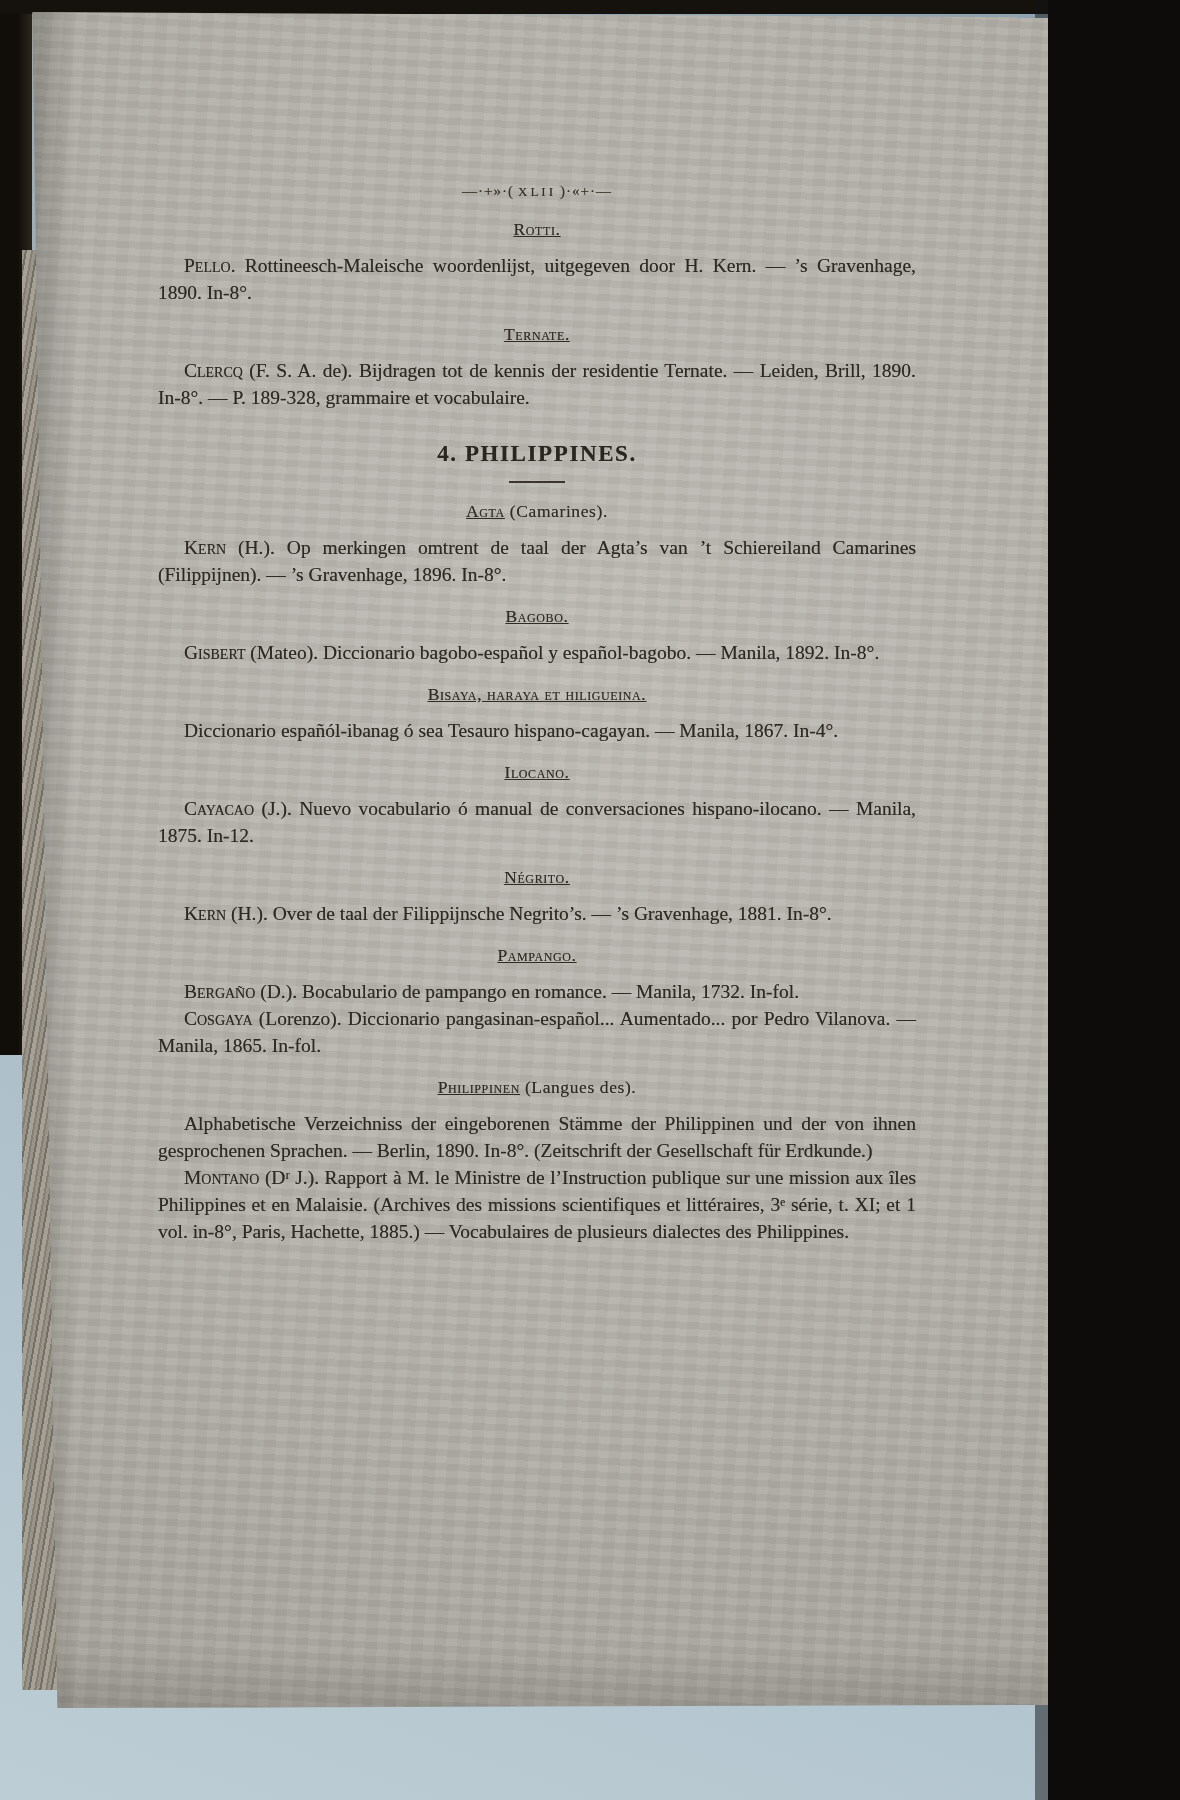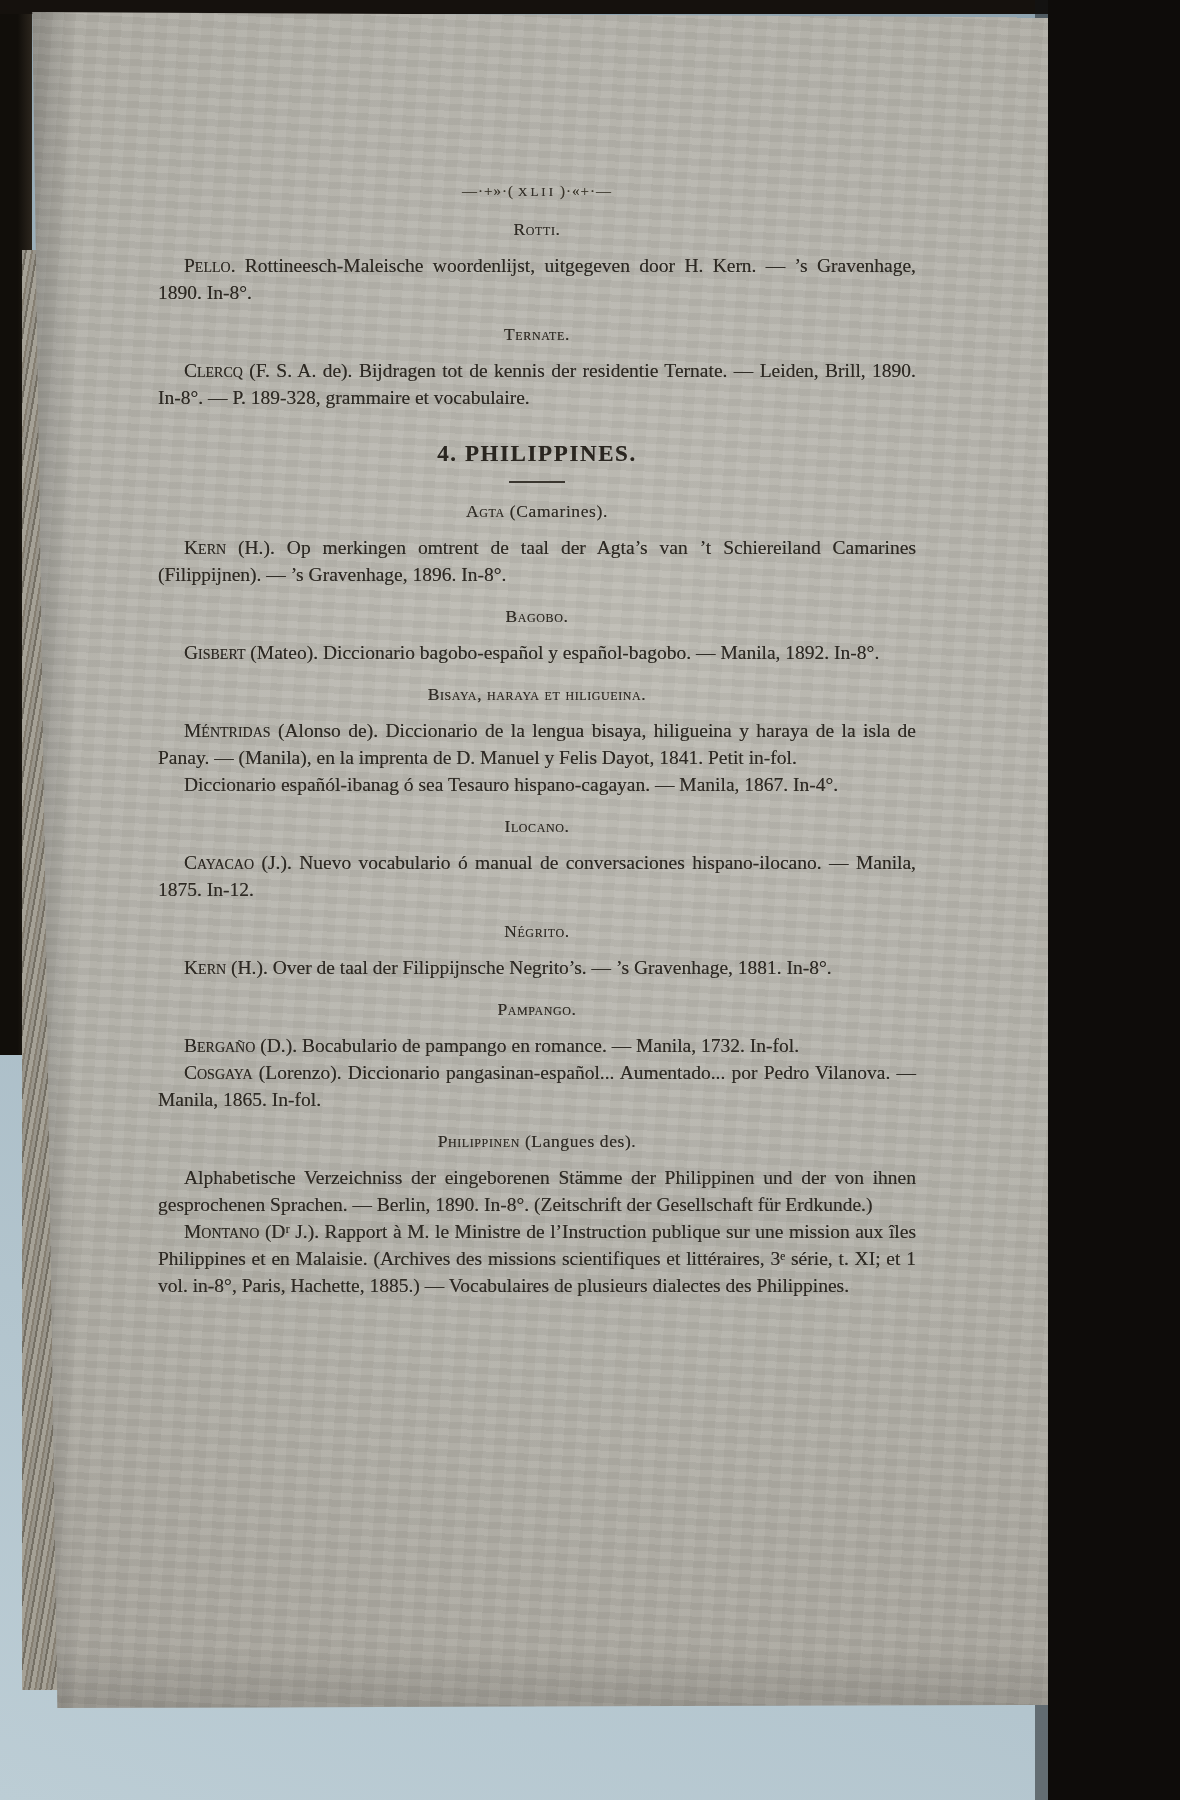--- a/index.html
+++ b/index.html
@@ -30,21 +30,21 @@
     background:linear-gradient(90deg, rgba(0,0,0,.20) 0, rgba(0,0,0,0) 46px),
                linear-gradient(0deg, rgba(0,0,0,.10) 0, rgba(0,0,0,0) 60px);
   }
   .content { position:absolute; left:128px; top:168px; width:758px; color:#2d2923; z-index:2;
     text-shadow:0 0 .5px rgba(45,41,35,.55); }
   .pagenum-row { text-align:center; font-size:18px; margin:0 0 16px; color:#332f29; }
   .pagenum { font-variant:small-caps; letter-spacing:3px; padding:0 4px; }
   .orn { font-size:15px; letter-spacing:1px; color:#393429; }
   .sec-head { text-align:center; font-weight:normal; font-size:17.5px; margin:18px 0 12px;
     letter-spacing:.6px; color:#2f2b25; }
-  .sc { font-variant:small-caps; }
+  .sc { font-variant:small-caps;text-decoration:underline; }
   .chapter { text-align:center; font-size:23px; font-weight:bold; letter-spacing:1.6px;
     margin:30px 0 0; color:#2a2620; }
   .chapter-rule { width:56px; height:2px; background:#3a362f; margin:14px auto 0; }
   .entry { margin:0; font-size:19.5px; line-height:27px; text-indent:26px; text-align:justify; }
   .entry .name { font-variant:small-caps;font-family:Liberation Serif, serif; }
 </style>
 </head>
 <body>
 
 <div class="photo">
@@ -69,21 +69,20 @@
       <h2 class="chapter">4. PHILIPPINES.</h2>
       <div class="chapter-rule"></div>
 
       <h3 class="sec-head"><span class="sc">Agta</span><span> (Camarines).</span></h3>
       <p class="entry"><span class="name">Kern</span><span> (H.). Op merkingen omtrent de taal der Agta’s van ’t Schiereiland Camarines (Filippijnen). — ’s Gravenhage, 1896. In-8°.</span></p>
 
       <h3 class="sec-head"><span class="sc">Bagobo.</span><span></span></h3>
       <p class="entry"><span class="name">Gisbert</span><span> (Mateo). Diccionario bagobo-español y español-bagobo. — Manila, 1892. In-8°.</span></p>
 
       <h3 class="sec-head"><span class="sc">Bisaya, haraya et hiligueina.</span><span></span></h3>
-      <p class="entry"><span class="name">Méntridas</span><span> (Alonso de). Diccionario de la lengua bisaya, hiligueina y haraya de la isla de Panay. — (Manila), en la imprenta de D. Manuel y Felis Dayot, 1841. Petit in-fol.</span></p>
 
       <p class="entry"><span class="name"></span><span>Diccionario españól-ibanag ó sea Tesauro hispano-cagayan. — Manila, 1867. In-4°.</span></p>
 
       <h3 class="sec-head"><span class="sc">Ilocano.</span><span></span></h3>
       <p class="entry"><span class="name">Cayacao</span><span> (J.). Nuevo vocabulario ó manual de conversaciones hispano-ilocano. — Manila, 1875. In-12.</span></p>
 
       <h3 class="sec-head"><span class="sc">Négrito.</span><span></span></h3>
       <p class="entry"><span class="name">Kern</span><span> (H.). Over de taal der Filippijnsche Negrito’s. — ’s Gravenhage, 1881. In-8°.</span></p>
 
       <h3 class="sec-head"><span class="sc">Pampango.</span><span></span></h3>

